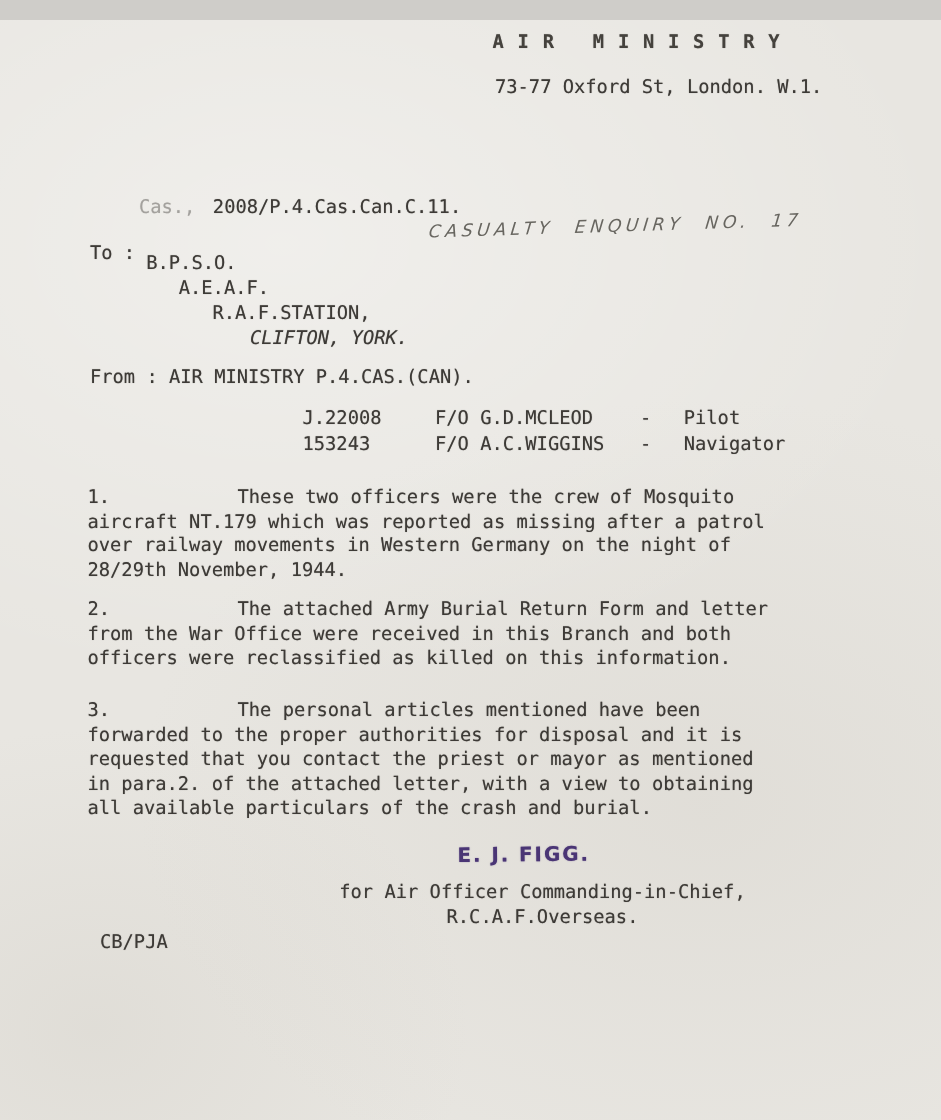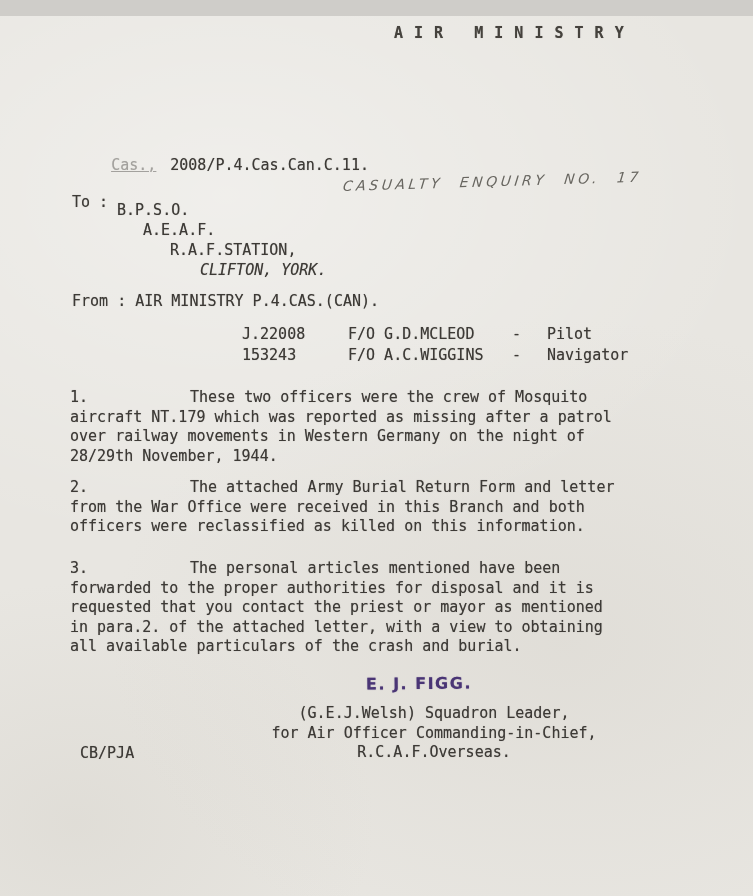--- a/index.html
+++ b/index.html
@@ -16,21 +16,21 @@
     font-family:"DejaVu Sans Mono", monospace;
     color:#3d3a36;
   }
   .abs{position:absolute; white-space:pre;}
   .typed{
     font-size:15px; line-height:19px;
     color:#3d3a36;
     text-shadow:0 0 0.7px rgba(61,58,54,0.55);
   }
   .org{letter-spacing:1px; font-weight:bold; color:#45423d;}
-  .faded{opacity:0.42;text-decoration:underline;}
+  .faded{opacity:0.42;}
   .ref-number{margin-left:14px;}
   .handwritten{
     font-family:"DejaVu Sans", sans-serif;
     font-style:italic;
     font-size:14px;
     letter-spacing:3.5px;
     word-spacing:9px;
     color:#56544e;
     transform:rotate(-1.8deg) skewX(-8deg);
     transform-origin:left center;
@@ -64,20 +64,21 @@
     text-shadow:0 0 0.7px rgba(61,58,54,0.55);
   }
   .sig-line{white-space:pre;}
 </style>
 </head>
 <body>
 
 <div class="sheet">
 
   <div class="abs typed org" style="left:394px; top:8px;">A I R   M I N I S T R Y</div>
+  <div class="abs typed" style="left:396px; top:44px;">73-77 Oxford St, London. W.1.</div>
 
   <div class="abs typed" style="left:75px; top:121px;">
     <span class="faded">Cas.,</span><span class="ref-number">2008/P.4.Cas.Can.C.11.</span>
   </div>
 
   <div class="abs handwritten" style="left:343px; top:162px;">CASUALTY ENQUIRY NO. 17</div>
 
   <div class="abs typed" style="left:72px; top:177px;">To :</div>
   <div class="abs typed" style="left:117px; top:185px;">B.P.S.O.</div>
   <div class="abs typed" style="left:143px; top:205px;">A.E.A.F.</div>
@@ -112,20 +113,19 @@
   </div>
 
   <div class="para" style="top:543px;">
     <span class="para-num">3.</span>
     <span>The personal articles mentioned have been forwarded to the proper authorities for disposal and it is requested that you contact the priest or mayor as mentioned in para.2. of the attached letter, with a view to obtaining all available particulars of the crash and burial.</span>
   </div>
 
   <div class="abs stamp" style="left:366px; top:658px;">E. J. FIGG.</div>
 
   <div class="sig-block">
-    <div class="sig-line">(G.E.J.Welsh) Squadron Leader,</div>
     <div class="sig-line">for Air Officer Commanding-in-Chief,</div>
     <div class="sig-line">R.C.A.F.Overseas.</div>
   </div>
 
   <div class="abs typed" style="left:80px; top:728px;">CB/PJA</div>
 
 </div>
 
 </body></html>

